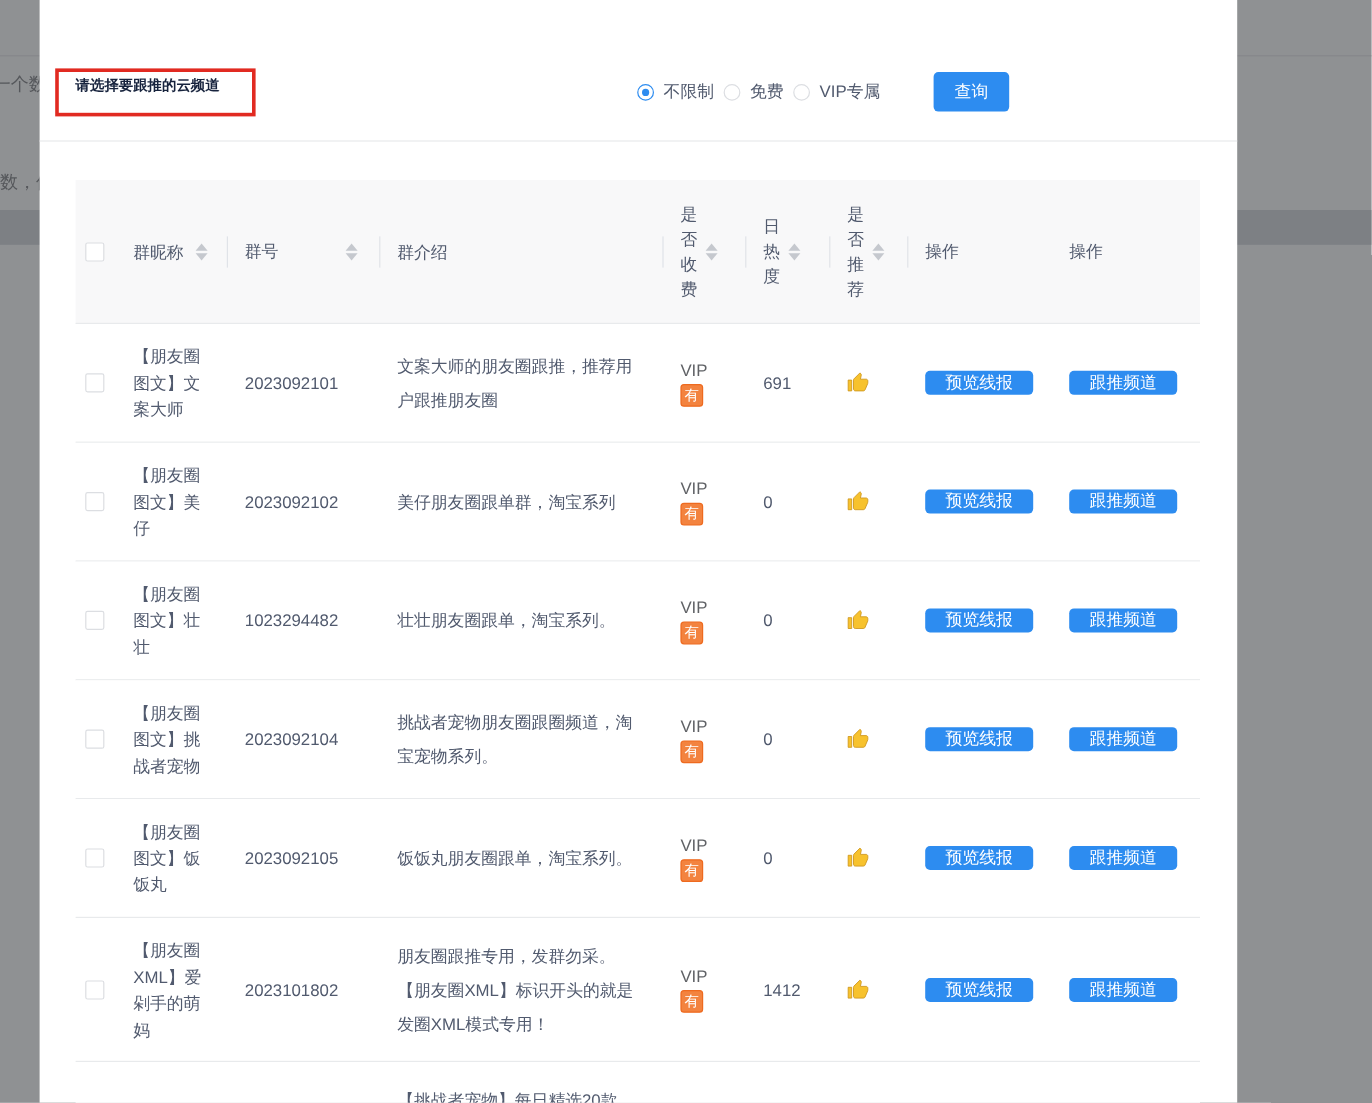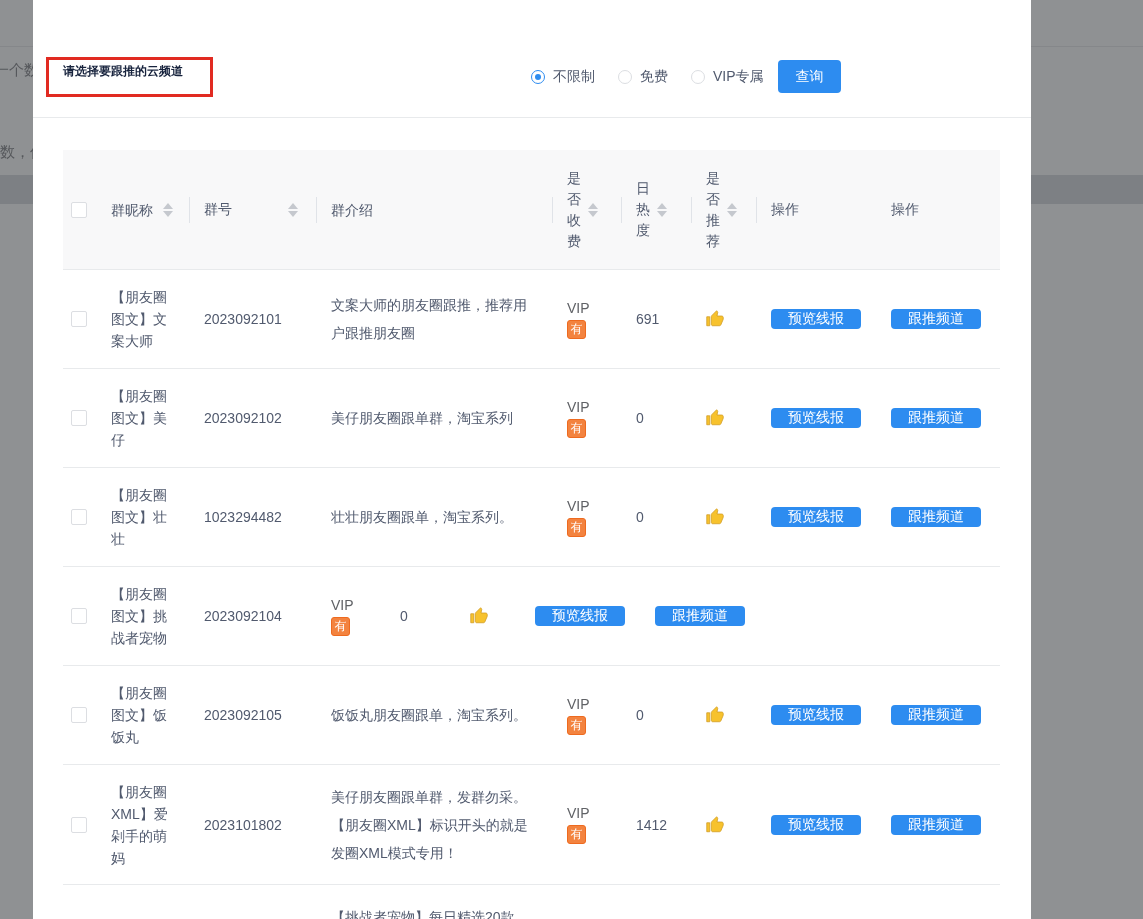--- a/index.html
+++ b/index.html
@@ -16,21 +16,21 @@
   .bg-frag.f2 { left:0px; top:143px; }
 
   
   .modal { position:absolute; left:33px; top:0; width:998px; height:919px; background:#ffffff; }
   .modal-title { position:absolute; left:30px; top:33px; font-size:12px; font-weight:bold; color:#17233d;margin-top:30px; }
 
   .search-input { position:absolute; left:30px; top:61px; width:467px; height:32px;
     border:1px solid #dcdee2; border-radius:4px; font-size:14px; color:#515a6e;
     padding:0 12px; outline:none; font-family:inherit; background:#fff; }
 
-  .radio-group { position:absolute; left:498px; top:60px; height:33px; display:flex; align-items:center; gap:23px; }
+  .radio-group { position:absolute; left:498px; top:60px; height:33px; display:flex; align-items:center; gap:8px; }
   .radio-item { display:flex; align-items:center; gap:8px; cursor:pointer; }
   .radio-dot { width:14px; height:14px; border:1px solid #dcdee2; border-radius:50%; background:#fff; position:relative; }
   .radio-item.selected .radio-dot { border-color:#2d8cf0; }
   .radio-item.selected .radio-dot::after { content:""; position:absolute; left:3px; top:3px; width:6px; height:6px; border-radius:50%; background:#2d8cf0; }
   .radio-label { font-size:14px; color:#515a6e; }
 
   .btn { background:#2d8cf0; color:#fff; border:none; border-radius:4px; font-size:14px;
     display:flex; align-items:center; justify-content:center; cursor:pointer; font-family:inherit; }
   .query-btn { position:absolute; left:745px; top:60px; width:63px; height:33px; }
 
@@ -246,20 +246,21 @@
             <button class="btn row-btn">跟推频道</button>
           </div>
       </div>
 
       <div class="tr">
         <div class="c w-check">
             <span class="cbx"></span>
           </div>
         <div class="c w-name">【朋友圈图文】挑战者宠物</div>
         <div class="c w-id">2023092104</div>
+        <div class="c w-intro">挑战者宠物朋友圈跟圈频道，淘宝宠物系列。</div>
         <div class="c w-fee">
             <div class="fee-wrap">
           <span class="fee-vip">VIP</span>
           <span class="fee-badge">有</span>
         </div>
           </div>
         <div class="c w-heat">0</div>
         <div class="c w-rec">
           <svg class="thumb-icon" viewBox="0 0 24 24">
               <path fill="#f7c22d" stroke="#cf9921" stroke-width="1" d="M1 21h4V9H1v12zM23 10c0-1.1-.9-2-2-2h-6.31l.95-4.57.03-.32c0-.41-.17-.79-.44-1.06L14.17 1 7.59 7.59C7.22 7.95 7 8.45 7 9v10c0 1.1.9 2 2 2h9c.83 0 1.54-.5 1.84-1.22l3.02-7.05c.09-.23.14-.47.14-.73v-2z"></path>
@@ -299,21 +300,21 @@
             <button class="btn row-btn">跟推频道</button>
           </div>
       </div>
 
       <div class="tr tall">
         <div class="c w-check">
             <span class="cbx"></span>
           </div>
         <div class="c w-name">【朋友圈XML】爱剁手的萌妈</div>
         <div class="c w-id">2023101802</div>
-        <div class="c w-intro">美仔朋友圈跟单群，发群勿采。
+        <div class="c w-intro">朋友圈跟推专用，发群勿采。
 【朋友圈XML】标识开头的就是发圈XML模式专用！</div>
         <div class="c w-fee">
             <div class="fee-wrap">
           <span class="fee-vip">VIP</span>
           <span class="fee-badge">有</span>
         </div>
           </div>
         <div class="c w-heat">1412</div>
         <div class="c w-rec">
           <svg class="thumb-icon" viewBox="0 0 24 24">

